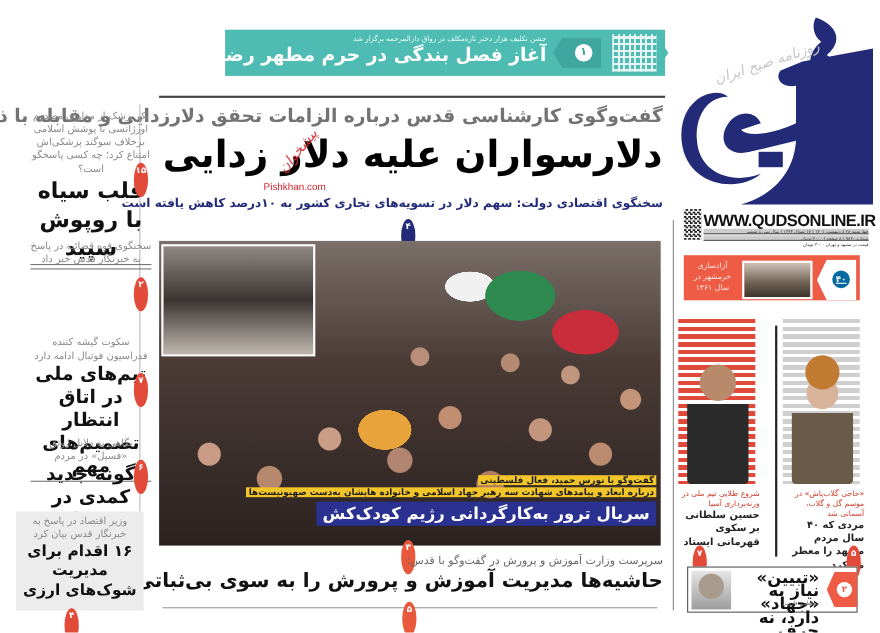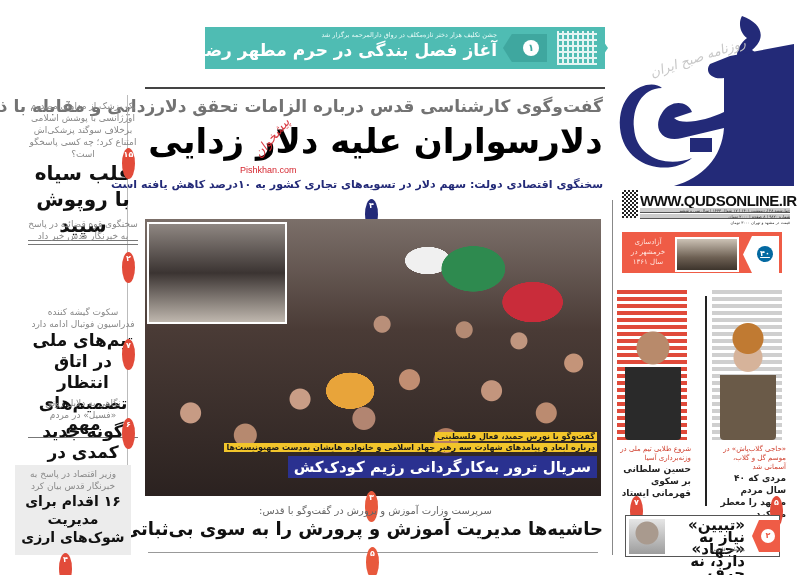--- a/index.html
+++ b/index.html
@@ -60,21 +60,21 @@
       radial-gradient(circle at 52% 38%, #b98f79 0 8px, transparent 9px),
       radial-gradient(circle at 70% 40%, #b48a73 0 8px, transparent 9px),
       radial-gradient(circle at 82% 44%, #c0967f 0 8px, transparent 9px); }
   .inset-photo { position: absolute; left: 2px; top: 3px; width: 140px; height: 102px; border: 2px solid #fff;
       background: linear-gradient(180deg, #8f8782 0%, #3b3432 50%, #bfb7ae 100%); }
   .caption-kicker { position: absolute; right: 4px; top: 213px; background: #f2c52b; color: #1a1a1a; font-size: 8px; font-weight: bold; padding: 0 2px; white-space: nowrap; }
   .caption-sub { position: absolute; right: 4px; top: 224px; background: #f2c52b; color: #1a1a1a; font-size: 8px; font-weight: bold; padding: 0 2px; white-space: nowrap; }
   .caption-title { position: absolute; right: 4px; top: 237px; background: #2a3190; color: #fff; font-size: 15px; font-weight: bold; padding: 2px 6px; white-space: nowrap; }
 
   
-  .bottom-kicker { left: 148px; top: 505px; width: 455px; text-align: center; font-size: 10px; color: #666; white-space: nowrap; }
+  .bottom-kicker { left: 148px; top: 505px; width: 455px; font-size: 10px; color: #666; white-space: nowrap; }
   .bottom-headline { left: 148px; top: 518px; width: 455px; text-align: center; font-size: 18px; font-weight: bold; color: #111; white-space: nowrap; }
   .bottom-rule { left: 148px; top: 552px; width: 450px; height: 1px; background: #999; }
 
   
   .lcol { left: 5px; width: 110px; text-align: center; margin-left: 23px; }
   .lkicker { font-size: 9px; color: #888; line-height: 12px; }
   .lhead { font-size: 17px; font-weight: bold; color: #111; line-height: 21px; }
   .lhead.big { font-size: 20px; line-height: 26px; }
   .lrule { height: 1px; background: #777; margin-top: 2px; }
   .vline { left: 127px; top: 95px; width: 1px; height: 448px; background: #bbb; }

